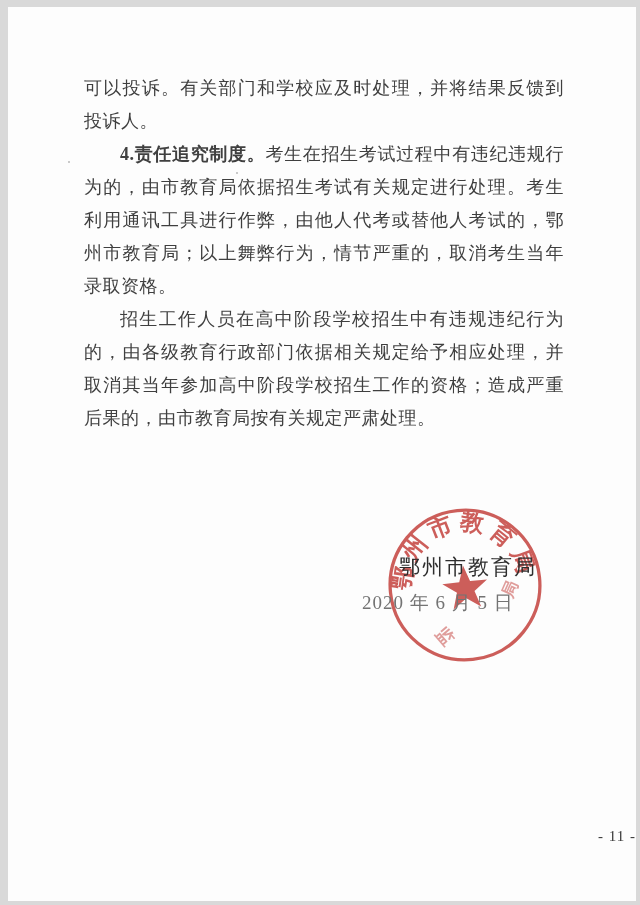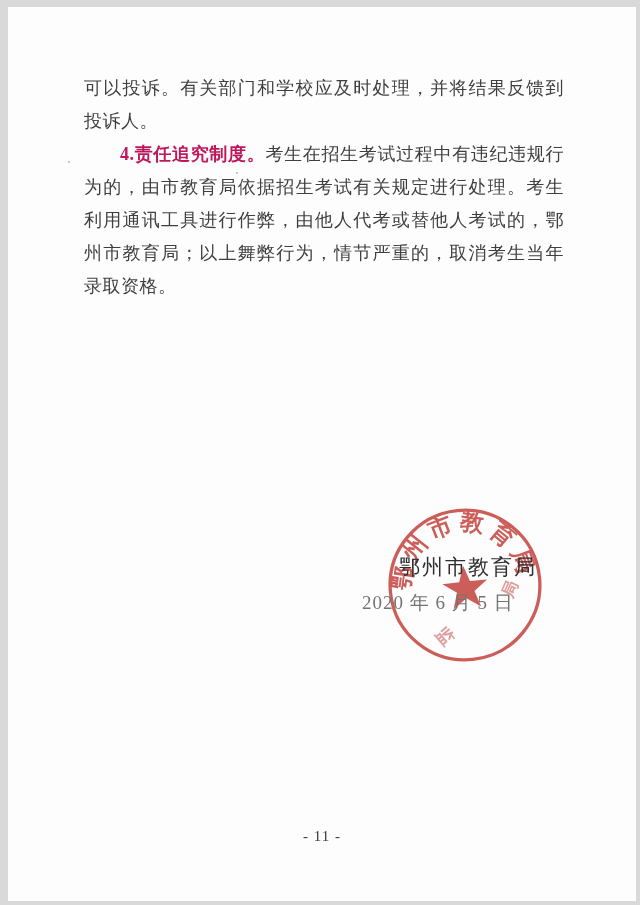--- a/index.html
+++ b/index.html
@@ -13,47 +13,48 @@
     background:#fdfdfd;
   }
   .body-text{
     position:absolute;left:76px;top:65px;width:480px;
     font-size:18px;line-height:33px;color:#3f3f3f;
     text-align:justify;text-justify:inter-ideograph;
     letter-spacing:0.5px;
   }
   .para{margin:0;}
   .para.indent{text-indent:2em;}
-  .para .lead{font-weight:bold;color:#be185d;margin-top:28px;}
+  .para .lead{font-weight:bold;color:#404040;margin-top:28px;}
   .seal{
     position:absolute;left:377px;top:498px;width:160px;height:160px;
     transform:rotate(-6deg);
   }
   .sig-org{
     position:absolute;left:391px;top:546px;
     font-size:21px;letter-spacing:2px;color:#2e2e2e;white-space:nowrap;
   }
   .sig-date{
     position:absolute;left:354px;top:583px;
     font-size:19px;letter-spacing:1px;color:#737373;white-space:nowrap;
   }
   .page-number{
     position:absolute;left:0;right:0;top:821px;
-    text-align:center;font-size:15px;letter-spacing:1px;color:#3a3a3a;
+    text-align:right;font-size:15px;letter-spacing:1px;color:#3a3a3a;
   }
   .speck{position:absolute;background:#b9b9b9;border-radius:50%;}
 </style>
 </head>
 <body>
 
 <div class="page">
 
   <div class="body-text">
     <p class="para"><b class="lead"></b><span>可以投诉。有关部门和学校应及时处理，并将结果反馈到投诉人。</span></p>
     <p class="para indent"><b class="lead">4.责任追究制度。</b><span>考生在招生考试过程中有违纪违规行为的，由市教育局依据招生考试有关规定进行处理。考生利用通讯工具进行作弊，由他人代考或替他人考试的，鄂州市教育局；以上舞弊行为，情节严重的，取消考生当年录取资格。</span></p>
+    <p class="para indent"><b class="lead"></b><span>招生工作人员在高中阶段学校招生中有违规违纪行为的，由各级教育行政部门依据相关规定给予相应处理，并取消其当年参加高中阶段学校招生工作的资格；造成严重后果的，由市教育局按有关规定严肃处理。</span></p>
   </div>
 
   <svg class="seal" viewBox="0 0 156 156" width="160" height="160">
     <g opacity="0.85">
       <circle cx="78" cy="78" r="73" fill="none" stroke="#c4423e" stroke-width="3.2"></circle>
       <path id="sealArc" d="M 30,100 A 53,53 0 1 1 126,100" fill="none"></path>
       <text font-size="23" font-weight="bold" fill="#c4423e" letter-spacing="5">
         <textPath href="#sealArc" startOffset="50%" text-anchor="middle">鄂州市教育局</textPath>
       </text>
       <polygon fill="#c4423e" points="78,59 83.3,74.7 99.9,74.9 86.6,84.8 91.5,100.6 78,91 64.5,100.6 69.4,84.8 56.1,74.9 72.7,74.7"></polygon>

